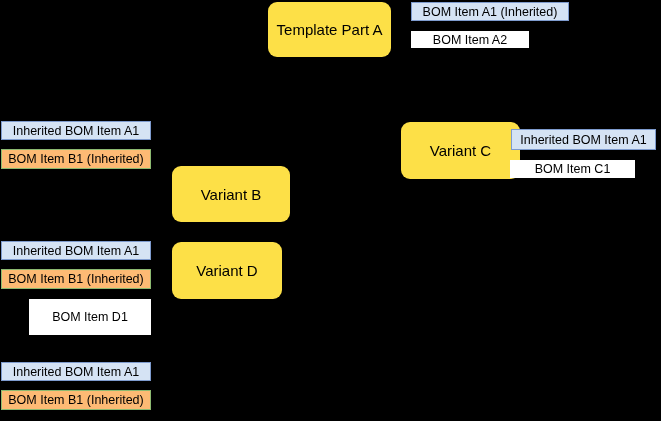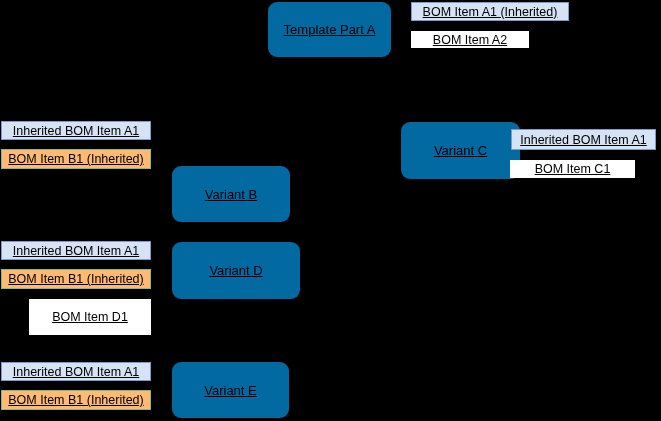--- a/index.html
+++ b/index.html
@@ -10,48 +10,46 @@
   #canvas {
     position: relative;
     width: 661px;
     height: 421px;
     background: #000000;
     overflow: hidden;
     font-family: "Liberation Sans", sans-serif;
   }
   .node {
     position: absolute;
-    background: #0369a1;
+    background: #fde047;
     border-radius: 9px;
     display: flex;
     align-items: center;
     justify-content: center;
-    font-size: 13px;
+    font-size: 15px;
     color: #000000;
     text-align: center;
     box-sizing: border-box;
-    text-decoration: underline;
   }
   #node-a { left: 268px; top: 2px;   width: 123px; height: 55px; }
   #node-b { left: 172px; top: 122px; width: 118px; height: 56px; margin-top: 44px; }
   #node-c { left: 371px; top: 122px; width: 119px; height: 57px; margin-left: 30px; }
-  #node-d { left: 172px; top: 242px; width: 128px; height: 57px; }
+  #node-d { left: 172px; top: 242px; width: 110px; height: 57px; }
   #node-e { left: 172px; top: 362px; width: 117px; height: 56px; }
 
   .bom-label {
     position: absolute;
     display: flex;
     align-items: center;
     justify-content: center;
     font-size: 12.5px;
     color: #000000;
     text-align: center;
     box-sizing: border-box;
     white-space: nowrap;
-    text-decoration: underline;
   }
   .bom-blue  { background: #d5e3f4; border: 1.5px solid #7e9bce; }
   .bom-green { background: #fdba74; border: 1.5px solid #8cb970; }
   .bom-white { background: #ffffff; }
 
   #label-a1   { left: 411px; top: 2px;   width: 158px; height: 19px; }
   #label-a2   { left: 411px; top: 31px;  width: 118px; height: 17px; }
   #label-b-a1 { left: 1px;   top: 121px; width: 150px; height: 19px; }
   #label-b-b1 { left: 1px;   top: 149px; width: 150px; height: 20px; }
   #label-c-a1 { left: 511px; top: 129px; width: 145px; height: 21px; }
@@ -77,17 +75,16 @@
 
   <div class="node" id="node-c">Variant C</div>
   <div class="bom-label bom-blue" id="label-c-a1">Inherited BOM Item A1</div>
   <div class="bom-label bom-white" id="label-c-c1">BOM Item C1</div>
 
   <div class="node" id="node-d">Variant D</div>
   <div class="bom-label bom-blue" id="label-d-a1">Inherited BOM Item A1</div>
   <div class="bom-label bom-green" id="label-d-b1">BOM Item B1 (Inherited)</div>
   <div class="bom-label bom-white" id="label-d-d1">BOM Item D1</div>
 
-  <div class="node" id="node-e">Variant E</div>
   <div class="bom-label bom-blue" id="label-e-a1">Inherited BOM Item A1</div>
   <div class="bom-label bom-green" id="label-e-b1">BOM Item B1 (Inherited)</div>
 
 </div>
 
 </body></html>

